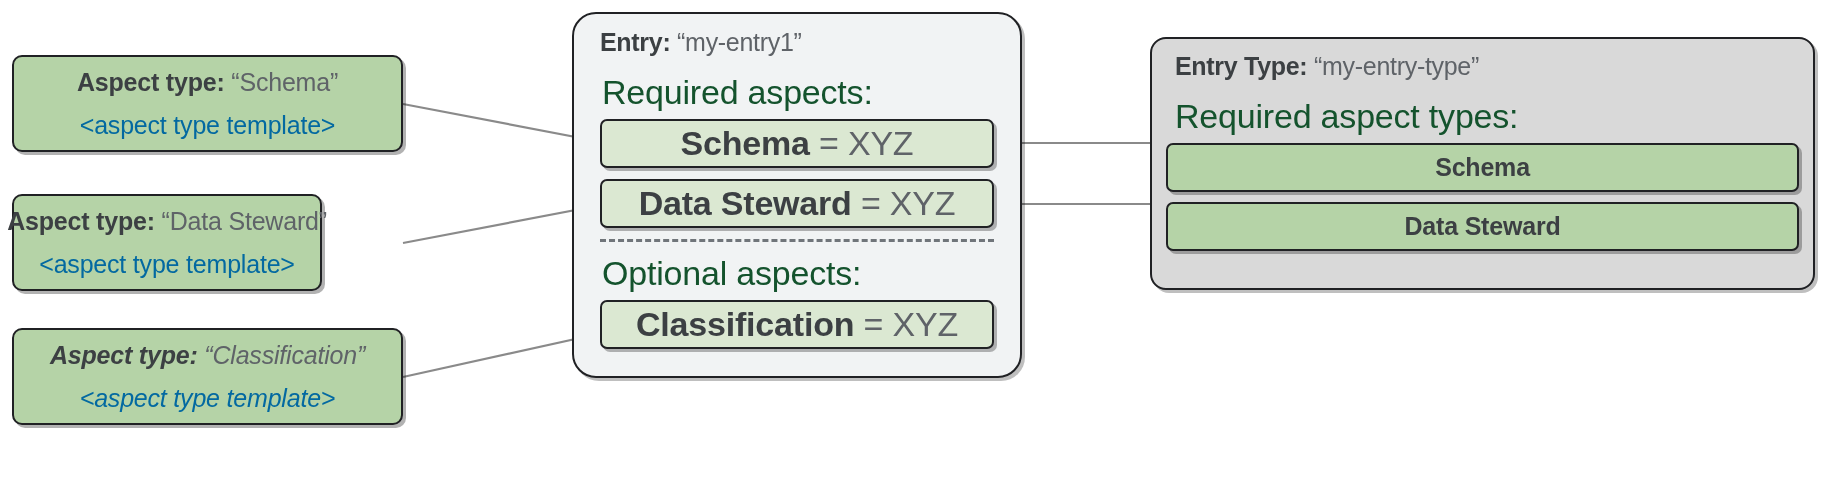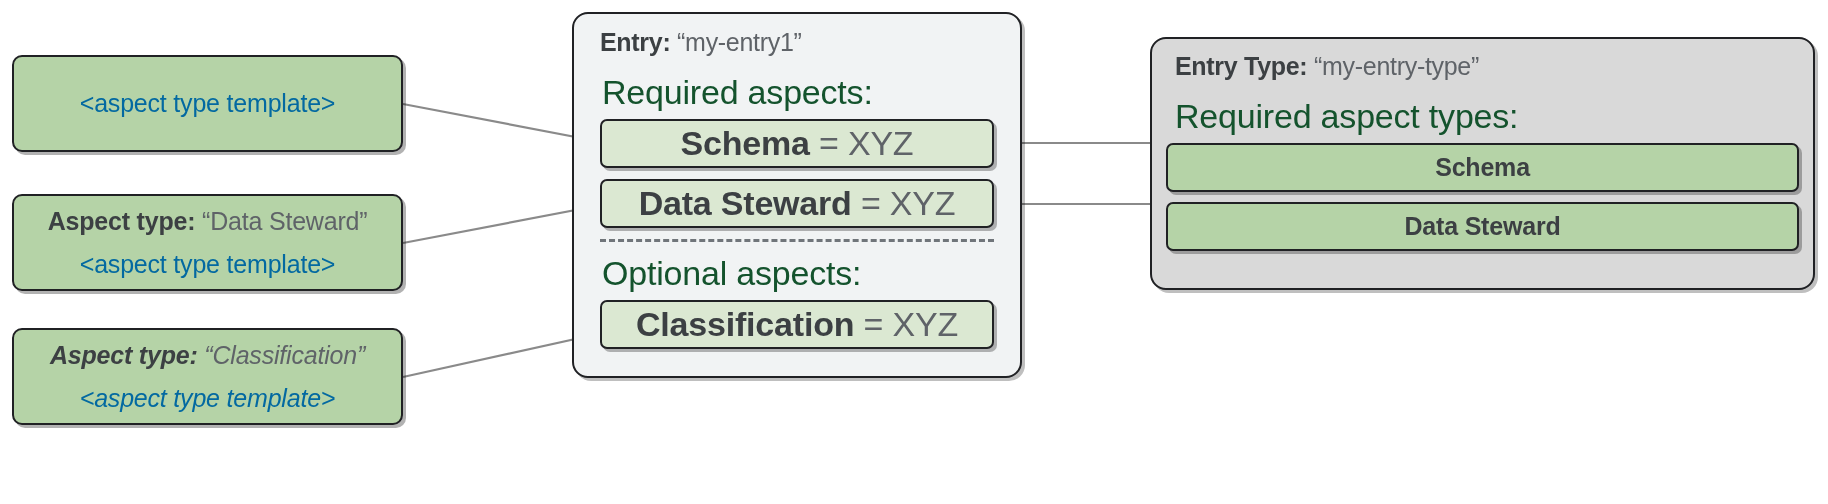--- a/index.html
+++ b/index.html
@@ -57,21 +57,21 @@
   }
 
   
   #entry-panel{
     position:absolute;
     left:572px; top:12px;
     width:450px; height:366px;
     box-sizing:border-box;
     background:#f1f3f4;
     border:2.5px solid #202124;
-    border-radius:16px;
+    border-radius:24px;
     box-shadow:3px 3px 0 rgba(0,0,0,.25);
     z-index:2;
     padding:14px 26px 0 26px;
   }
   .panel-title{
     font-size:25px;
     color:#3c4043;
     white-space:nowrap;
     letter-spacing:-.3px;
     margin:0 0 16px 0;
@@ -162,24 +162,28 @@
     <line x1="403" y1="243" x2="607" y2="204" stroke="#8a8a8a" stroke-width="2.2"></line>
 
     <line x1="403" y1="377" x2="607" y2="332" stroke="#8a8a8a" stroke-width="2.2"></line>
 
     <line x1="995" y1="143" x2="1165" y2="143" stroke="#8a8a8a" stroke-width="2.2"></line>
 
     <line x1="995" y1="204" x2="1165" y2="204" stroke="#8a8a8a" stroke-width="2.2"></line>
   </svg>
 
   <div class="aspect-type-card" id="aspect-type-card-0" style="left:12px; top:55px; width:391px; height:97px;">
+    <div class="aspect-type-title">
+      <b>Aspect type:</b>
+      <span>“Schema”</span>
+    </div>
     <div class="aspect-type-template">&lt;aspect type template&gt;</div>
   </div>
 
-  <div class="aspect-type-card" id="aspect-type-card-1" style="left:12px; top:194px; width:391px; height:97px;">
+  <div class="aspect-type-card" id="aspect-type-card-1" style="left:12px; top:194px; width:310px; height:97px;">
     <div class="aspect-type-title">
       <b>Aspect type:</b>
       <span>“Data Steward”</span>
     </div>
     <div class="aspect-type-template">&lt;aspect type template&gt;</div>
   </div>
 
   <div class="aspect-type-card" id="aspect-type-card-2" style="left:12px; top:328px; width:391px; height:97px;font-style:italic;">
     <div class="aspect-type-title">
       <b>Aspect type:</b>

